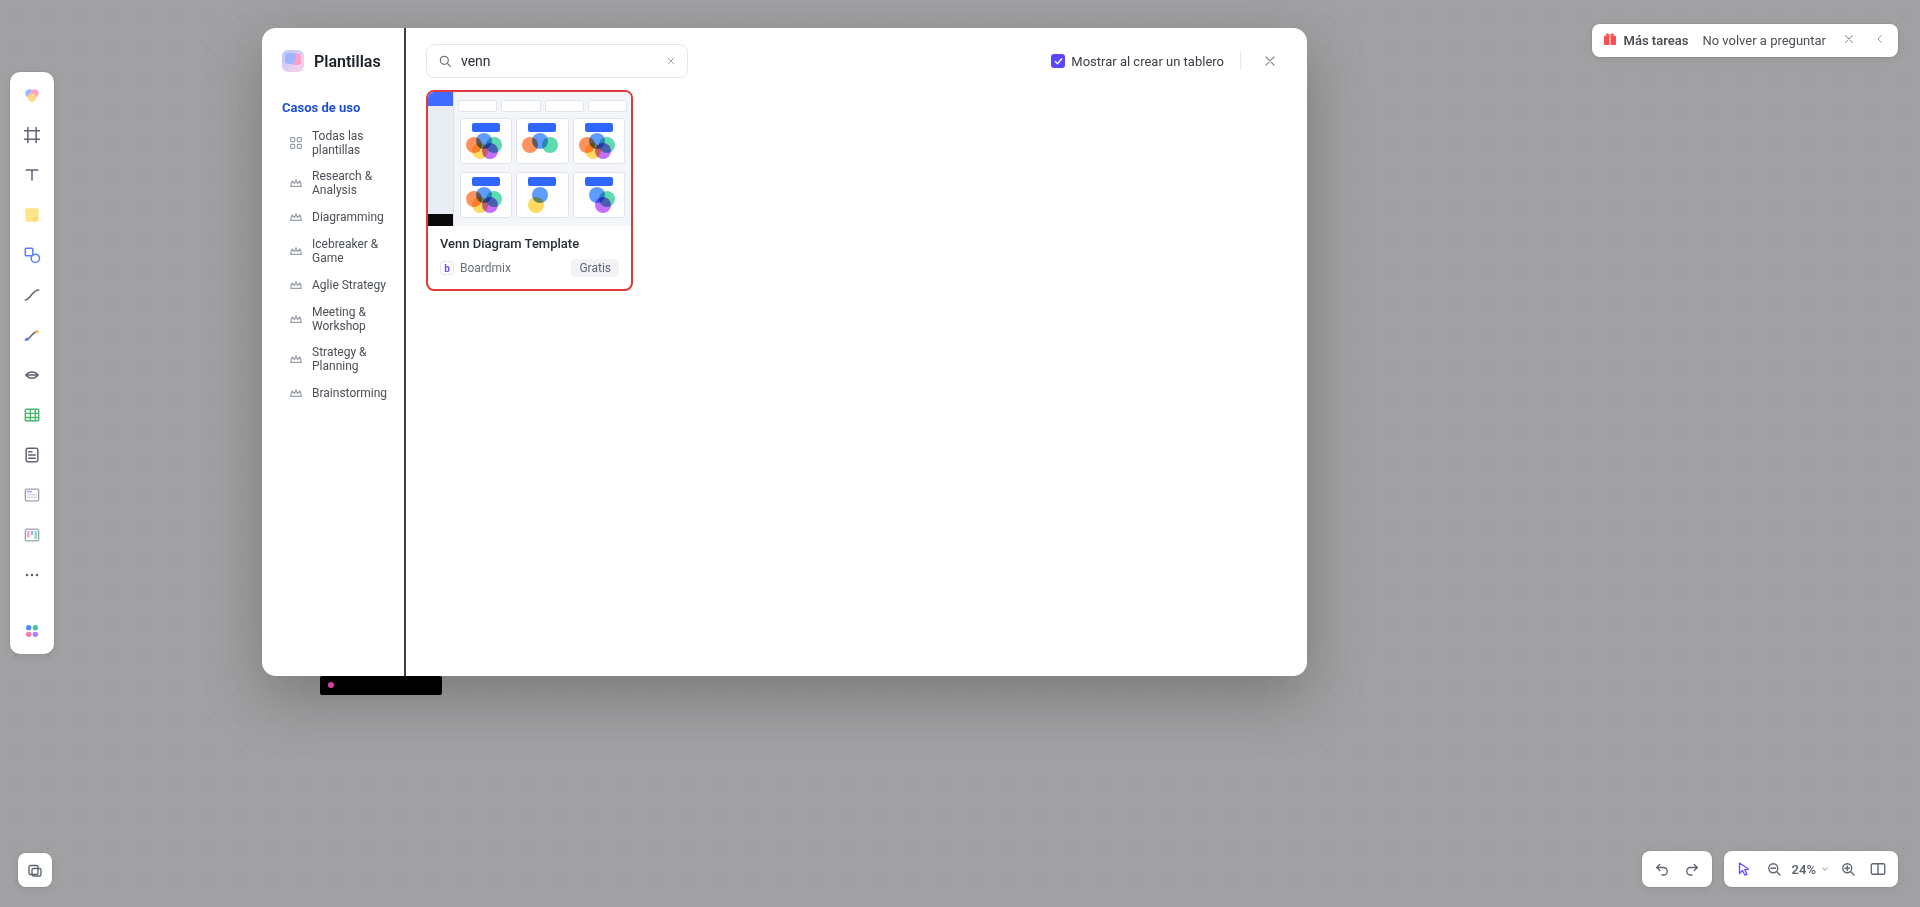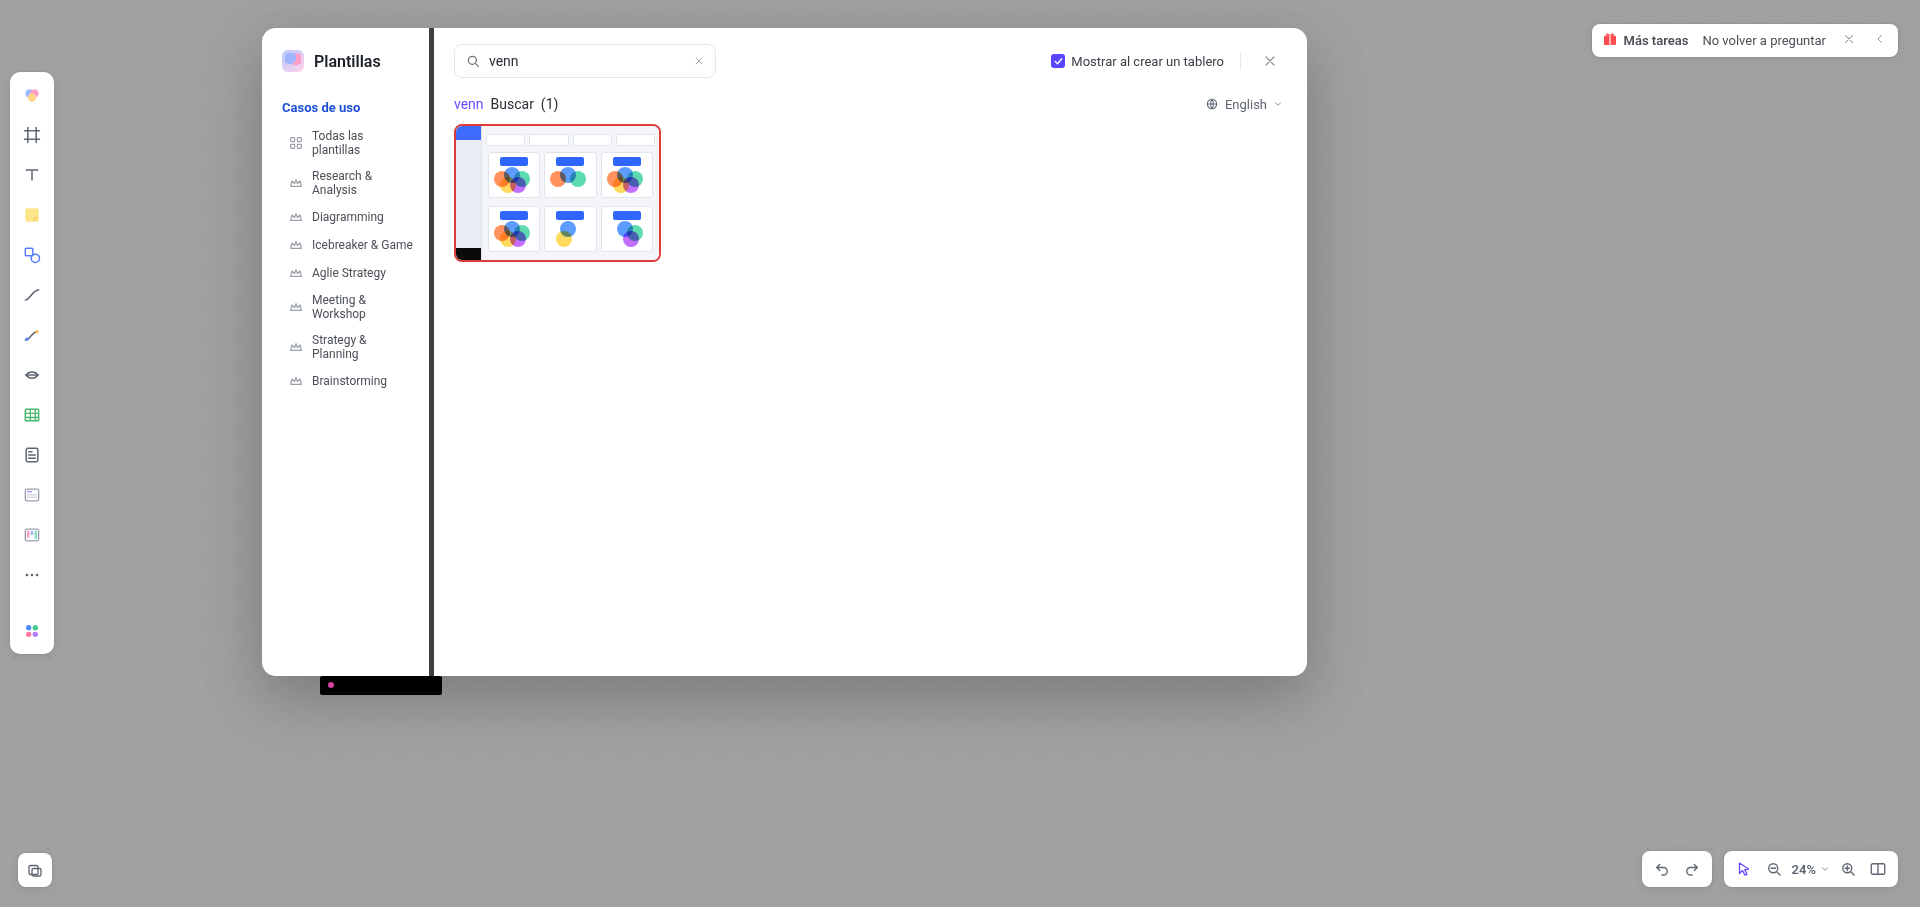--- a/index.html
+++ b/index.html
@@ -80,22 +80,22 @@
 
 
 .modal {
   position: fixed; top: 28px; left: 262px;
   width: 1045px; height: 648px;
   background: #fff; border-radius: 14px;
   box-shadow: 0 20px 60px rgba(0,0,0,0.25);
   display: flex; overflow: hidden; z-index: 40;
 }
 .modal-left {
-  width: 172px; padding: 22px 10px 22px 20px;
-  border-right: 5px solid #404040;
+  width: 144px; padding: 22px 10px 22px 20px;
+  border-right: 2px solid #404040;
   display: flex; flex-direction: column;
 }
 .modal-title-row { display: flex; align-items: center; gap: 10px; margin-bottom: 22px; }
 .logo-small { width: 22px; height: 22px; border-radius: 6px; background: linear-gradient(135deg,#b9c8ff,#ffd2e9); position: relative; }
 .logo-small::after { content:""; position:absolute; inset:3px; border-radius:4px; background: radial-gradient(circle at 30% 30%, #9fb5ff 40%, transparent 41%), radial-gradient(circle at 70% 40%, #ff9fc8 40%, transparent 41%); }
 .modal-title { font-size: 16px; font-weight: 600; color: #1b1f27; }
 .section-label { font-size: 13px; font-weight: 700; color: #1d4ed8; margin: 6px 0 8px; }
 .cat-item {
   display: flex; align-items: center; gap: 8px;
   padding: 6px 6px; font-size: 12px; color: #4b4f57;
@@ -434,37 +434,20 @@
         </label>
         <span class="divider-v"></span>
         <div class="close-modal">
           <svg width="16" height="16" viewBox="0 0 24 24" class="stroke">
               <path d="M6 6l12 12M18 6L6 18"></path>
             </svg>
         </div>
       </div>
     </div>
 
-    <div class="results-row">
-      <div class="results-text">
-        <span class="kw">venn</span>
-        &nbsp;<span>Buscar</span>
-        &nbsp;<span>(1)</span>
-      </div>
-      <div class="lang-select">
-        <svg width="14" height="14" viewBox="0 0 24 24" class="stroke">
-            <circle cx="12" cy="12" r="8"></circle>
-            <path d="M4 12h16M12 4c3 3 3 13 0 16M12 4c-3 3-3 13 0 16"></path>
-          </svg>
-        <span>English</span>
-        <svg width="10" height="10" viewBox="0 0 24 24" class="stroke">
-            <path d="M6 9l6 6 6-6"></path>
-          </svg>
-      </div>
-    </div>
 
     <div class="results-grid">
       <div class="template-card">
         <div class="thumb">
           <div class="side"></div>
           <div class="page">
             <div class="tabbar">
                 <span></span>
                 <span></span>
                 <span></span>
@@ -522,16 +505,26 @@
                   <div class="chip"></div>
                   <div class="venn">
                     <div class="c b"></div>
                     <div class="c c2"></div>
                     <div class="c e"></div>
                   </div>
                 </div>
             </div>
           </div>
         </div>
+        <div class="card-body">
+          <div class="card-title">Venn Diagram Template</div>
+          <div class="card-meta">
+            <div class="author">
+              <span class="b">b</span>
+              <span>Boardmix</span>
+            </div>
+            <span class="badge">Gratis</span>
+          </div>
+        </div>
       </div>
     </div>
   </div>
 </div>
 
 </body></html>

